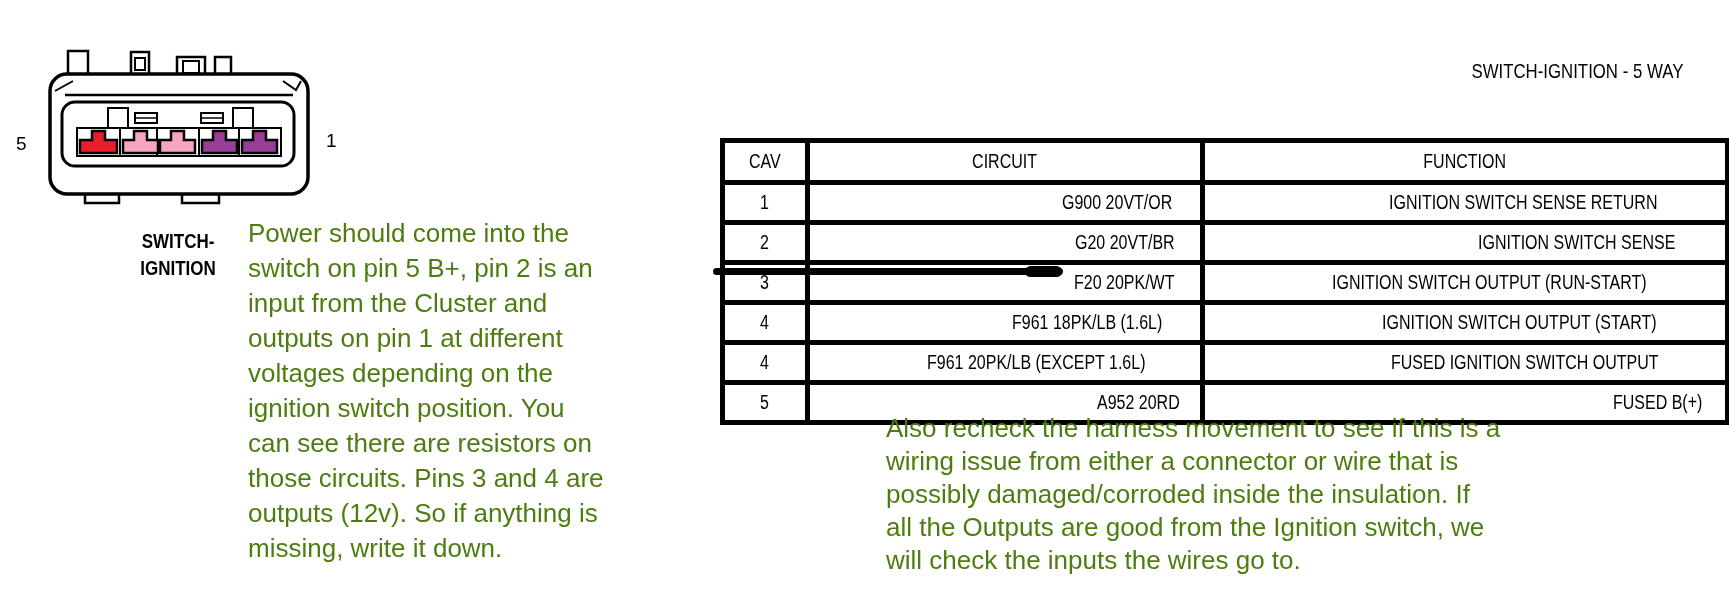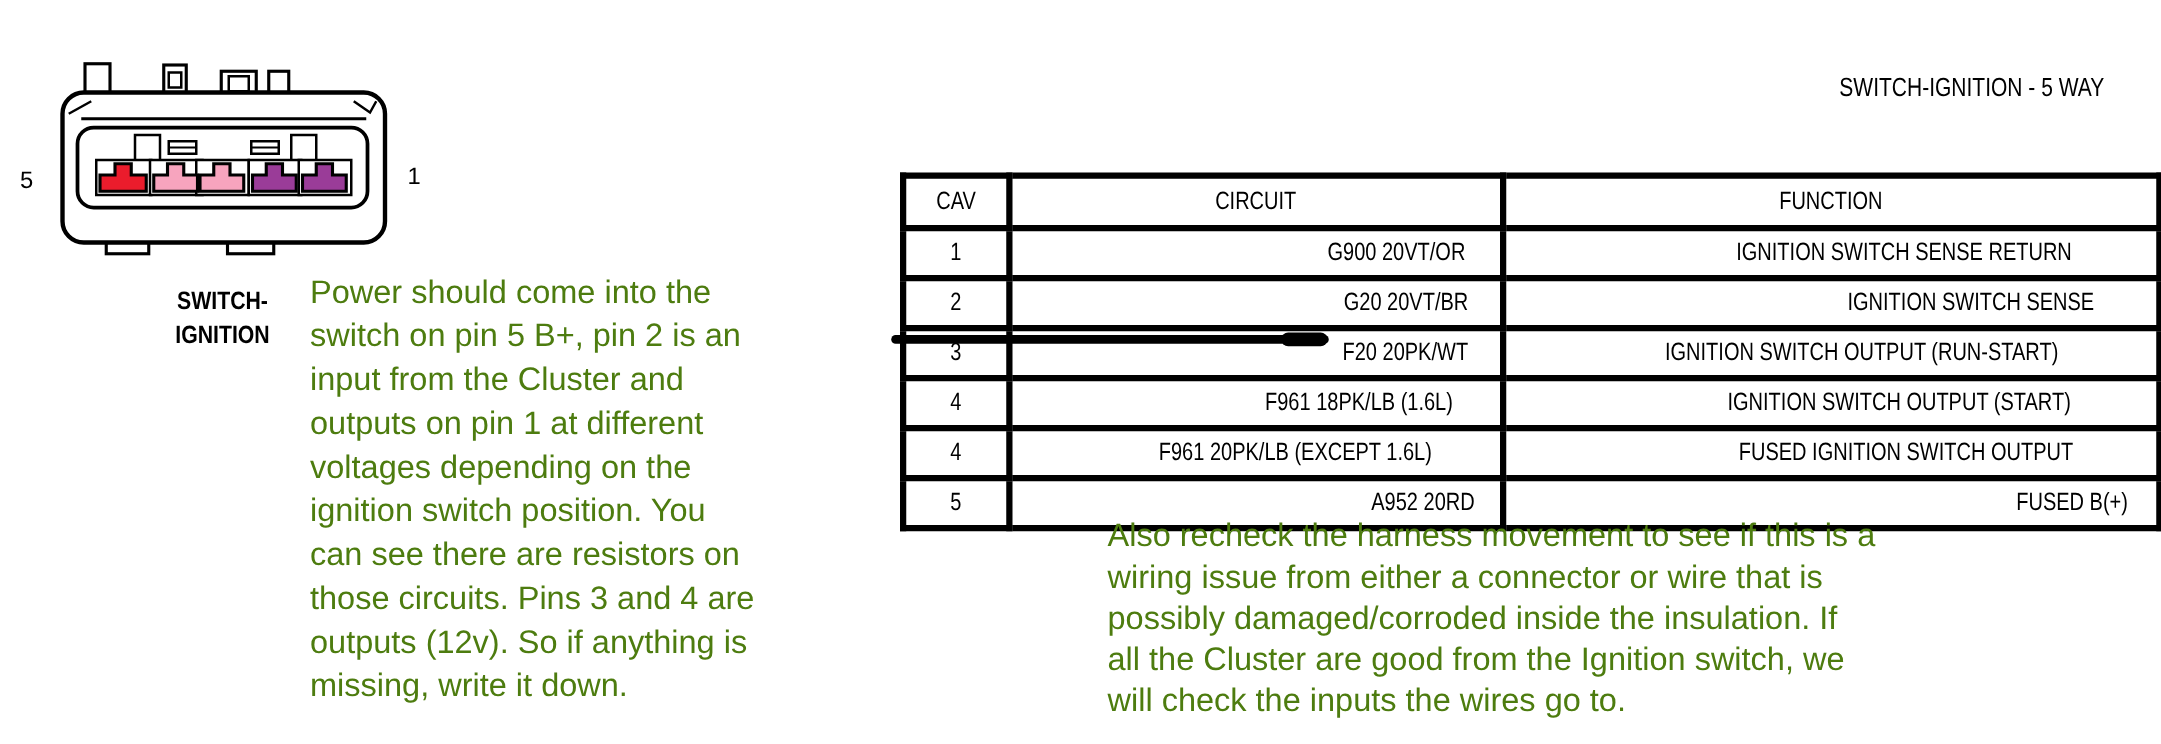--- a/index.html
+++ b/index.html
@@ -162,16 +162,16 @@
       </tr>
     </tbody>
   </table>
 
   <div class="strike-bar"></div>
   <div class="strike-blob"></div>
 
   <div class="par bottom-par">Also recheck the harness movement to see if this is a
 wiring issue from either a connector or wire that is
 possibly damaged/corroded inside the insulation. If
-all the Cluster are good from the Ignition switch, we
+all the Outputs are good from the Ignition switch, we
 will check the inputs the wires go to.</div>
 
 </div>
 
 </body></html>

